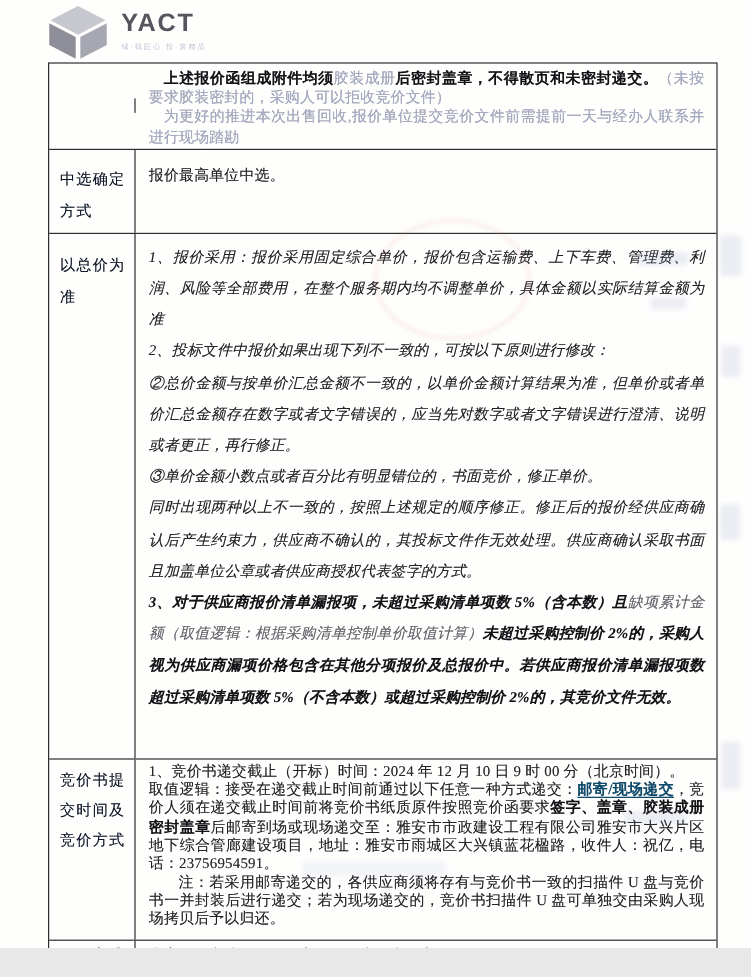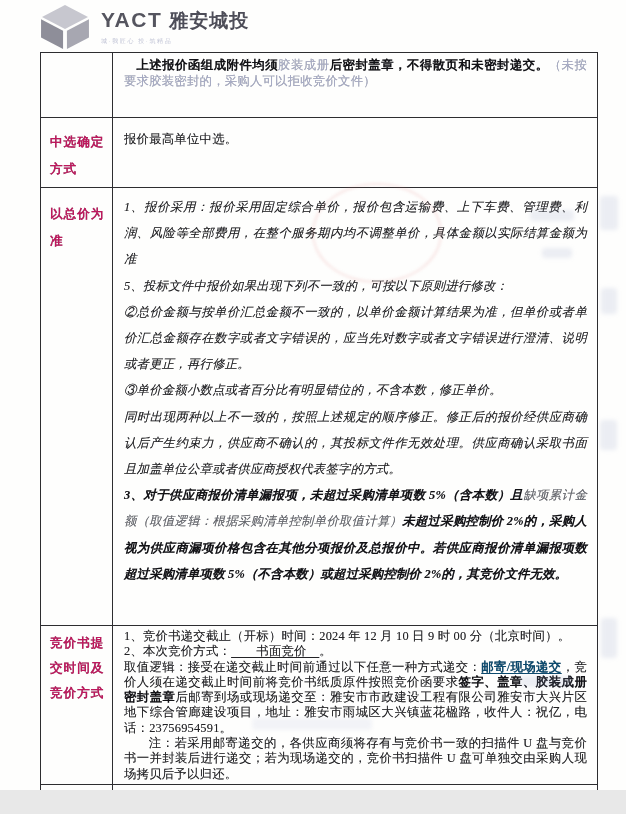--- a/index.html
+++ b/index.html
@@ -18,24 +18,24 @@
   .brand-en{font-size:21px;font-weight:700;color:#55555f;letter-spacing:1.5px;}
   .brand-cn{font-size:19px;font-weight:700;color:#4d4d58;letter-spacing:1px;}
   .slogan{font-size:6px;color:#c2c5d6;letter-spacing:1.6px;margin-top:3px;
     font-family:"Liberation Sans","DejaVu Sans",sans-serif;}
   
   .doc-table{
     position:absolute;left:40px;top:52px;width:558px;
     border:1px solid #2d2d30;box-sizing:border-box;
   }
   .row{display:flex;border-top:1px solid #2d2d30;box-sizing:border-box;}
-  .row:first-child{border-top:none;}
+  .row:first-child{border-top:none;align-items:center;}
   .label-cell{
     width:72px;flex:0 0 72px;border-right:1px solid #2d2d30;box-sizing:border-box;
-    font-weight:700;font-size:12.6px;color:#be185d;
+    font-weight:400;font-size:12.6px;color:#0f172a;
     padding:8px 7px 4px 9px;line-height:27px;letter-spacing:1px;
     text-shadow:0 0 0.4px rgba(30,30,35,.45);
   }
   .content-cell{
     flex:1;box-sizing:border-box;padding:2px 10px 2px 11px;
     font-size:12.4px;text-align:justify;letter-spacing:0.2px;
     text-shadow:0 0 0.4px rgba(30,30,35,.4);
   }
   .para{margin:0;}
   .ind1{text-indent:1em;}
@@ -83,55 +83,54 @@
 
   <div class="logo-block">
     <svg class="cube" viewBox="0 0 54 48">
       <polygon points="27,1 51,13.5 27,26 3,13.5" fill="#c7c7cf"></polygon>
       <polygon points="2,16 25,28 25,47 2,35" fill="#8e8e99"></polygon>
       <polygon points="52,16 29,28 29,47 52,35" fill="#a7a7b1"></polygon>
     </svg>
     <div class="brand-text">
       <div class="brand-line">
         <span class="brand-en">YACT</span>
-        <span class="brand-cn">雅安城投</span>
       </div>
       <div class="slogan">城·我匠心  投·筑精品</div>
     </div>
   </div>
 
   <div class="doc-table">
       <div class="row">
         <div class="label-cell"></div>
         <div class="content-cell">
           <p class="para ind1"><span class="seg bold">上述报价函组成附件均须</span><span class="seg faint">胶装成册</span><span class="seg bold">后密封盖章，不得散页和未密封递交。</span><span class="seg faint">（未按要求胶装密封的，采购人可以拒收竞价文件）</span></p>
+          <p class="para ind1"><span class="seg faint">为更好的推进本次出售回收,报价单位提交竞价文件前需提前一天与经办人联系并进行现场踏勘</span></p>
         </div>
       </div>
       <div class="row">
         <div class="label-cell">中选确定方式</div>
         <div class="content-cell">
           <p class="para"><span class="seg ">报价最高单位中选。</span></p>
         </div>
       </div>
       <div class="row">
         <div class="label-cell">以总价为准</div>
         <div class="content-cell">
           <p class="para"><span class="seg ">1、报价采用：报价采用固定综合单价，报价包含运输费、上下车费、管理费、利润、风险等全部费用，在整个服务期内均不调整单价，具体金额以实际结算金额为准</span></p>
-          <p class="para"><span class="seg ">5、投标文件中报价如果出现下列不一致的，可按以下原则进行修改：</span></p>
+          <p class="para"><span class="seg ">2、投标文件中报价如果出现下列不一致的，可按以下原则进行修改：</span></p>
           <p class="para"><span class="seg ">②总价金额与按单价汇总金额不一致的，以单价金额计算结果为准，但单价或者单价汇总金额存在数字或者文字错误的，应当先对数字或者文字错误进行澄清、说明或者更正，再行修正。</span></p>
-          <p class="para"><span class="seg ">③单价金额小数点或者百分比有明显错位的，不含本数，修正单价。</span></p>
+          <p class="para"><span class="seg ">③单价金额小数点或者百分比有明显错位的，书面竞价，修正单价。</span></p>
           <p class="para"><span class="seg ">同时出现两种以上不一致的，按照上述规定的顺序修正。修正后的报价经供应商确认后产生约束力，供应商不确认的，其投标文件作无效处理。供应商确认采取书面且加盖单位公章或者供应商授权代表签字的方式。</span></p>
           <p class="para"><span class="seg bold">3、对于供应商报价清单漏报项，未超过采购清单项数 5%（含本数）且</span><span class="seg gray">缺项累计金额（取值逻辑：根据采购清单控制单价取值计算）</span><span class="seg bold">未超过采购控制价 2%的，采购人视为供应商漏项价格包含在其他分项报价及总报价中。若供应商报价清单漏报项数超过采购清单项数 5%（不含本数）或超过采购控制价 2%的，其竞价文件无效。</span></p>
         </div>
       </div>
       <div class="row">
         <div class="label-cell">竞价书提交时间及竞价方式</div>
         <div class="content-cell">
           <p class="para"><span class="seg ">1、竞价书递交截止（开标）时间：2024 年 12 月 10 日 9 时 00 分（北京时间）。</span></p>
-          <p class="para"><span class="seg ">2、本次竞价方式：</span><span class="seg underline">　　书面竞价　</span><span class="seg ">。</span></p>
           <p class="para"><span class="seg ">取值逻辑：接受在递交截止时间前通过以下任意一种方式递交：</span><span class="seg bold-underline">邮寄/现场递交</span><span class="seg ">，竞价人须在递交截止时间前将竞价书纸质原件按照竞价函要求</span><span class="seg bold">签字、盖章、胶装成册密封盖章</span><span class="seg ">后邮寄到场或现场递交至：雅安市市政建设工程有限公司雅安市大兴片区地下综合管廊建设项目，地址：雅安市雨城区大兴镇蓝花楹路，收件人：祝亿，电话：23756954591。</span></p>
           <p class="para ind2"><span class="seg ">注：若采用邮寄递交的，各供应商须将存有与竞价书一致的扫描件 U 盘与竞价书一并封装后进行递交；若为现场递交的，竞价书扫描件 U 盘可单独交由采购人现场拷贝后予以归还。</span></p>
         </div>
       </div>
       <div class="row">
         <div class="label-cell">付款方式</div>
         <div class="content-cell">
           <p class="para"><span class="seg ">废弃物资交接后，回收方一次性支付出售方 100%款项。</span></p>
         </div>
       </div>

